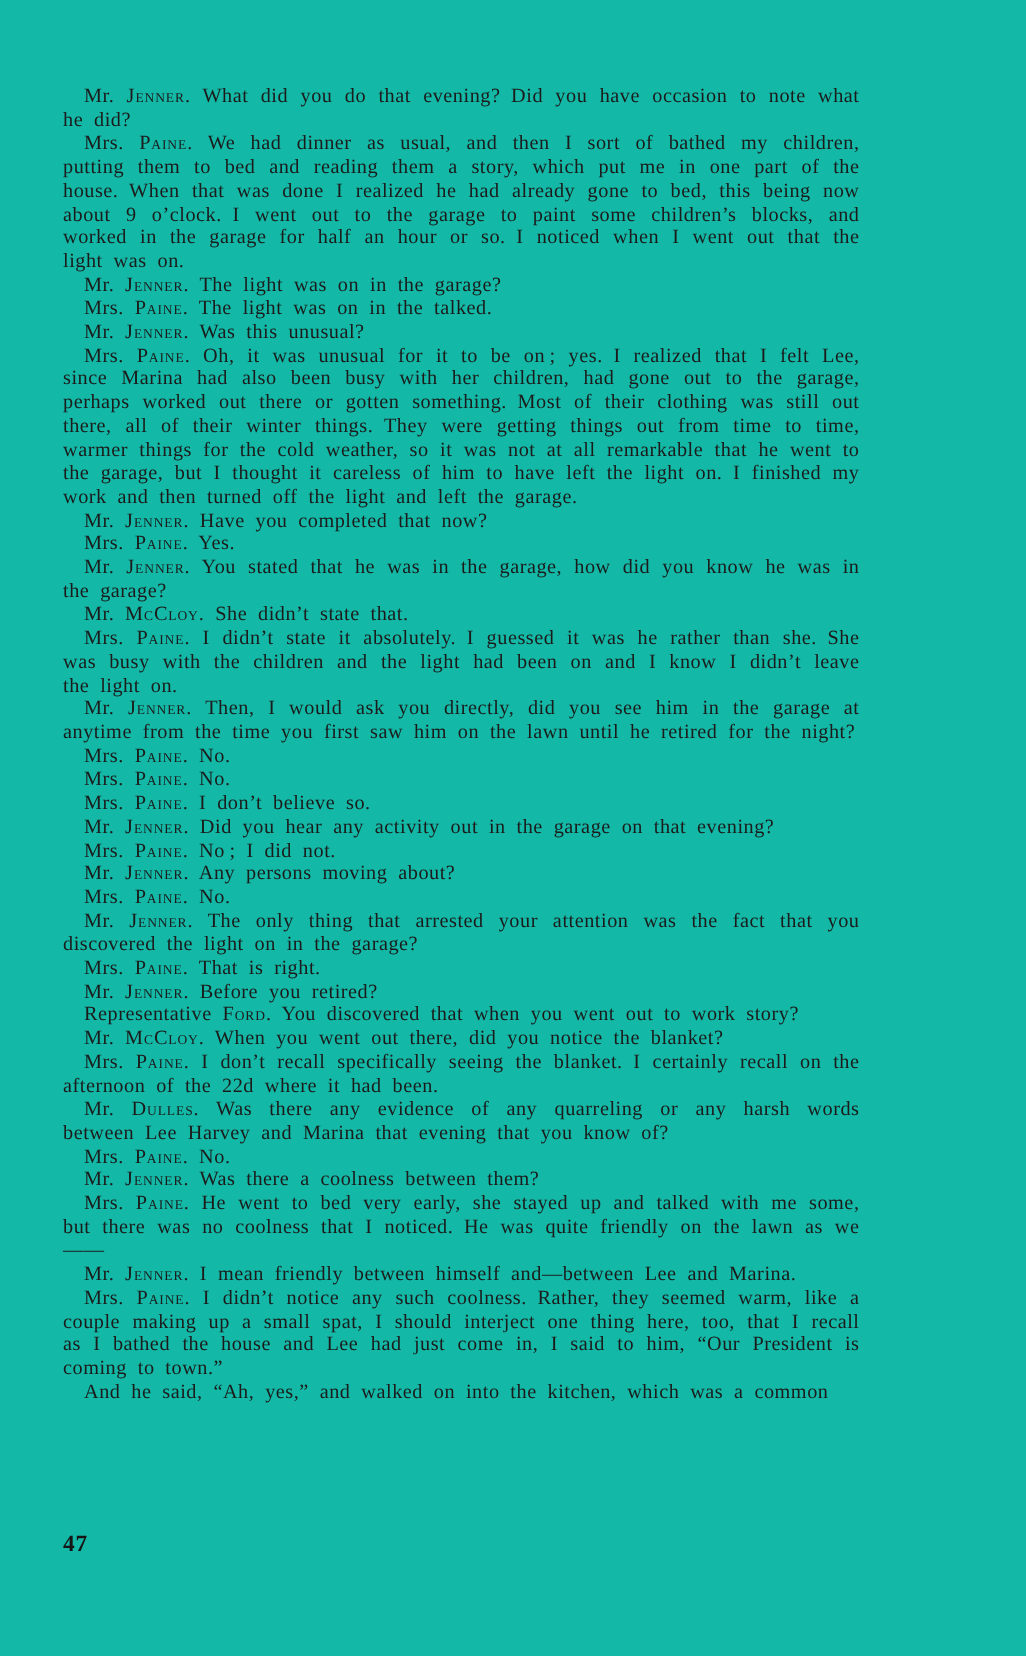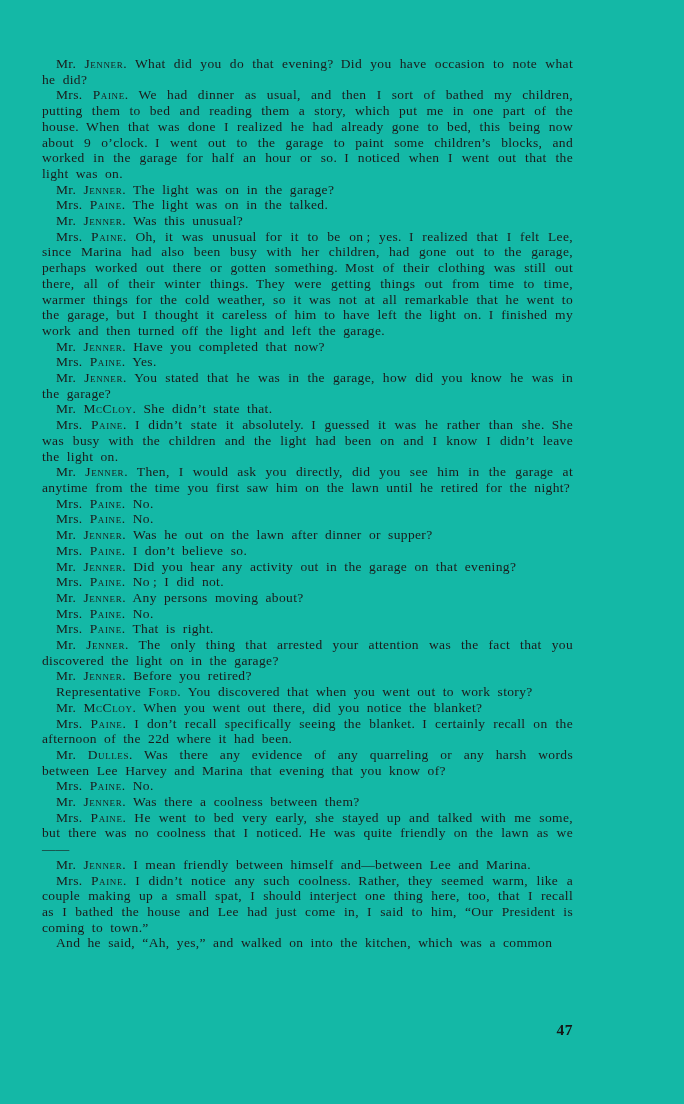--- a/index.html
+++ b/index.html
@@ -34,21 +34,20 @@
   }
   .sc {
     font-variant: small-caps;
     letter-spacing: 0.6px;
   }
   .page-number {
     position: absolute;
     top: 1021px;
     left: 42px;
     width: 531px;
-    text-align: right;
     font-weight: bold;
     font-size: 15.5px;
     letter-spacing: 0.5px;
     color: #151515;
   }
 </style>
 </head>
 <body>
 
 <div class="page">
@@ -60,28 +59,27 @@
       <p class="para"><span>Mr. </span><span class="sc">Jenner</span><span>. </span><span>Was this unusual?</span></p>
       <p class="para"><span>Mrs. </span><span class="sc">Paine</span><span>. </span><span>Oh, it was unusual for it to be on ; yes. I realized that I felt Lee, since Marina had also been busy with her children, had gone out to the garage, perhaps worked out there or gotten something. Most of their clothing was still out there, all of their winter things. They were getting things out from time to time, warmer things for the cold weather, so it was not at all remarkable that he went to the garage, but I thought it careless of him to have left the light on. I finished my work and then turned off the light and left the garage.</span></p>
       <p class="para"><span>Mr. </span><span class="sc">Jenner</span><span>. </span><span>Have you completed that now?</span></p>
       <p class="para"><span>Mrs. </span><span class="sc">Paine</span><span>. </span><span>Yes.</span></p>
       <p class="para"><span>Mr. </span><span class="sc">Jenner</span><span>. </span><span>You stated that he was in the garage, how did you know he was in the garage?</span></p>
       <p class="para"><span>Mr. </span><span class="sc">McCloy</span><span>. </span><span>She didn’t state that.</span></p>
       <p class="para"><span>Mrs. </span><span class="sc">Paine</span><span>. </span><span>I didn’t state it absolutely. I guessed it was he rather than she. She was busy with the children and the light had been on and I know I didn’t leave the light on.</span></p>
       <p class="para"><span>Mr. </span><span class="sc">Jenner</span><span>. </span><span>Then, I would ask you directly, did you see him in the garage at anytime from the time you first saw him on the lawn until he retired for the night?</span></p>
       <p class="para"><span>Mrs. </span><span class="sc">Paine</span><span>. </span><span>No.</span></p>
       <p class="para"><span>Mrs. </span><span class="sc">Paine</span><span>. </span><span>No.</span></p>
-      <p class="para"><span>Mr. </span><span class="sc">Jenner</span><span>. </span><span>Was he out on the lawn after dinner or supper?</span></p>
       <p class="para"><span>Mrs. </span><span class="sc">Paine</span><span>. </span><span>I don’t believe so.</span></p>
       <p class="para"><span>Mr. </span><span class="sc">Jenner</span><span>. </span><span>Did you hear any activity out in the garage on that evening?</span></p>
       <p class="para"><span>Mrs. </span><span class="sc">Paine</span><span>. </span><span>No ; I did not.</span></p>
       <p class="para"><span>Mr. </span><span class="sc">Jenner</span><span>. </span><span>Any persons moving about?</span></p>
       <p class="para"><span>Mrs. </span><span class="sc">Paine</span><span>. </span><span>No.</span></p>
+      <p class="para"><span>Mr. </span><span class="sc">Jenner</span><span>. </span><span>The only thing that arrested your attention was the fact that you discovered the light on in the garage?</span></p>
       <p class="para"><span>Mrs. </span><span class="sc">Paine</span><span>. </span><span>That is right.</span></p>
-      <p class="para"><span>Mr. </span><span class="sc">Jenner</span><span>. </span><span>The only thing that arrested your attention was the fact that you discovered the light on in the garage?</span></p>
       <p class="para"><span>Mr. </span><span class="sc">Jenner</span><span>. </span><span>Before you retired?</span></p>
       <p class="para"><span>Representative </span><span class="sc">Ford</span><span>. </span><span>You discovered that when you went out to work story?</span></p>
       <p class="para"><span>Mr. </span><span class="sc">McCloy</span><span>. </span><span>When you went out there, did you notice the blanket?</span></p>
       <p class="para"><span>Mrs. </span><span class="sc">Paine</span><span>. </span><span>I don’t recall specifically seeing the blanket. I certainly recall on the afternoon of the 22d where it had been.</span></p>
       <p class="para"><span>Mr. </span><span class="sc">Dulles</span><span>. </span><span>Was there any evidence of any quarreling or any harsh words between Lee Harvey and Marina that evening that you know of?</span></p>
       <p class="para"><span>Mrs. </span><span class="sc">Paine</span><span>. </span><span>No.</span></p>
       <p class="para"><span>Mr. </span><span class="sc">Jenner</span><span>. </span><span>Was there a coolness between them?</span></p>
       <p class="para"><span>Mrs. </span><span class="sc">Paine</span><span>. </span><span>He went to bed very early, she stayed up and talked with me some, but there was no coolness that I noticed. He was quite friendly on the lawn as we——</span></p>
       <p class="para"><span>Mr. </span><span class="sc">Jenner</span><span>. </span><span>I mean friendly between himself and—between Lee and Marina.</span></p>
       <p class="para"><span>Mrs. </span><span class="sc">Paine</span><span>. </span><span>I didn’t notice any such coolness. Rather, they seemed warm, like a couple making up a small spat, I should interject one thing here, too, that I recall as I bathed the house and Lee had just come in, I said to him, “Our President is coming to town.”</span></p>

